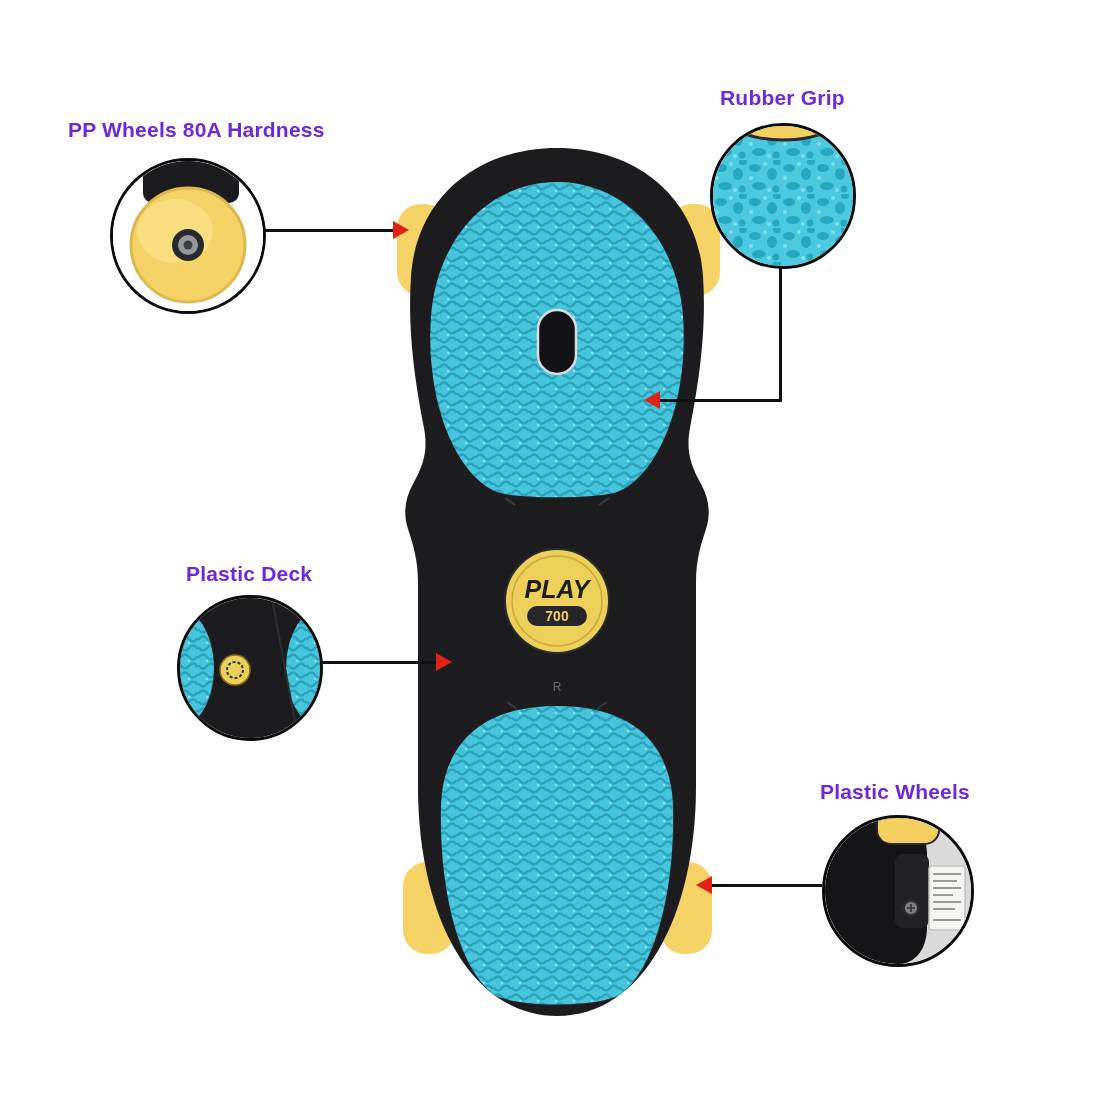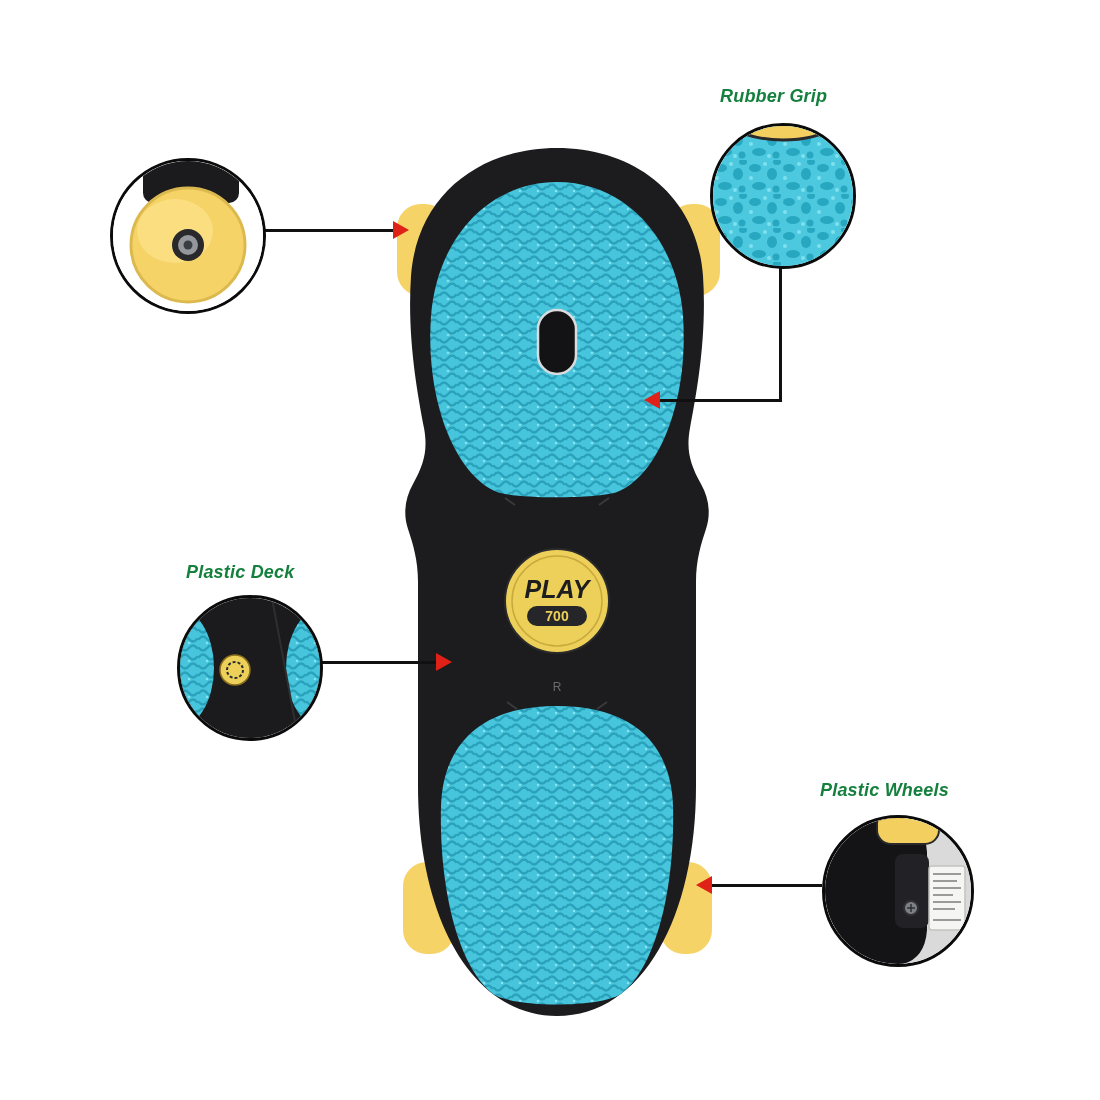--- a/index.html
+++ b/index.html
@@ -1,22 +1,22 @@
 <!DOCTYPE html>
 <html><head>
 <meta charset="utf-8">
 <style>
   html,body{margin:0;padding:0;background:#ffffff;}
   .stage{
     position:relative;width:1100px;height:1100px;background:#ffffff;
     font-family:"Liberation Sans",sans-serif;overflow:hidden;
   }
   .callout-label{
-    position:absolute;font-weight:bold;font-style:italic;font-size:18px;
-    color:#15803d;white-space:nowrap;z-index:4;letter-spacing:.2px;
+    position:absolute;font-weight:bold;font-size:21px;
+    color:#6d28d9;white-space:nowrap;z-index:4;letter-spacing:.2px;
   }
   .inset{
     position:absolute;border:3px solid #0b0b0b;border-radius:50%;
     overflow:hidden;background:#ffffff;z-index:3;
   }
   .inset svg{display:block;}
   .line{position:absolute;background:#101010;z-index:2;}
   .arrow{position:absolute;width:0;height:0;z-index:2;}
   .arrow.right{border-top:9px solid transparent;border-bottom:9px solid transparent;border-left:16px solid #df2118;}
   .arrow.left{border-top:9px solid transparent;border-bottom:9px solid transparent;border-right:16px solid #df2118;}
@@ -104,20 +104,21 @@
 
       <path fill="url(#gripTex)" d="M172,560
            C 250,560 286,600 288,660
            C 290,740 272,820 236,848
            C 214,862 130,862 108,848
            C 72,820 54,740 56,660
            C 58,600 94,560 172,560 Z"></path>
     </svg>
   </div>
 
+  <div class="callout-label" style="left:68px;top:118px;">PP Wheels 80A Hardness</div>
 
   <div class="inset" style="left:110px;top:158px;width:150px;height:150px;">
     <svg width="150" height="150" viewBox="0 0 150 150">
       <rect width="150" height="150" fill="#ffffff"></rect>
       <rect x="30" y="-8" width="96" height="50" rx="10" fill="#1b1b1d"></rect>
       <circle cx="75" cy="84" r="57" fill="#f6d366"></circle>
       <ellipse cx="62" cy="70" rx="38" ry="32" fill="#fbe289" opacity="0.75"></ellipse>
       <circle cx="75" cy="84" r="57" fill="none" stroke="#dcb94e" stroke-width="3"></circle>
       <circle cx="75" cy="84" r="16" fill="#29292c"></circle>
       <circle cx="75" cy="84" r="10" fill="#94989c"></circle>

